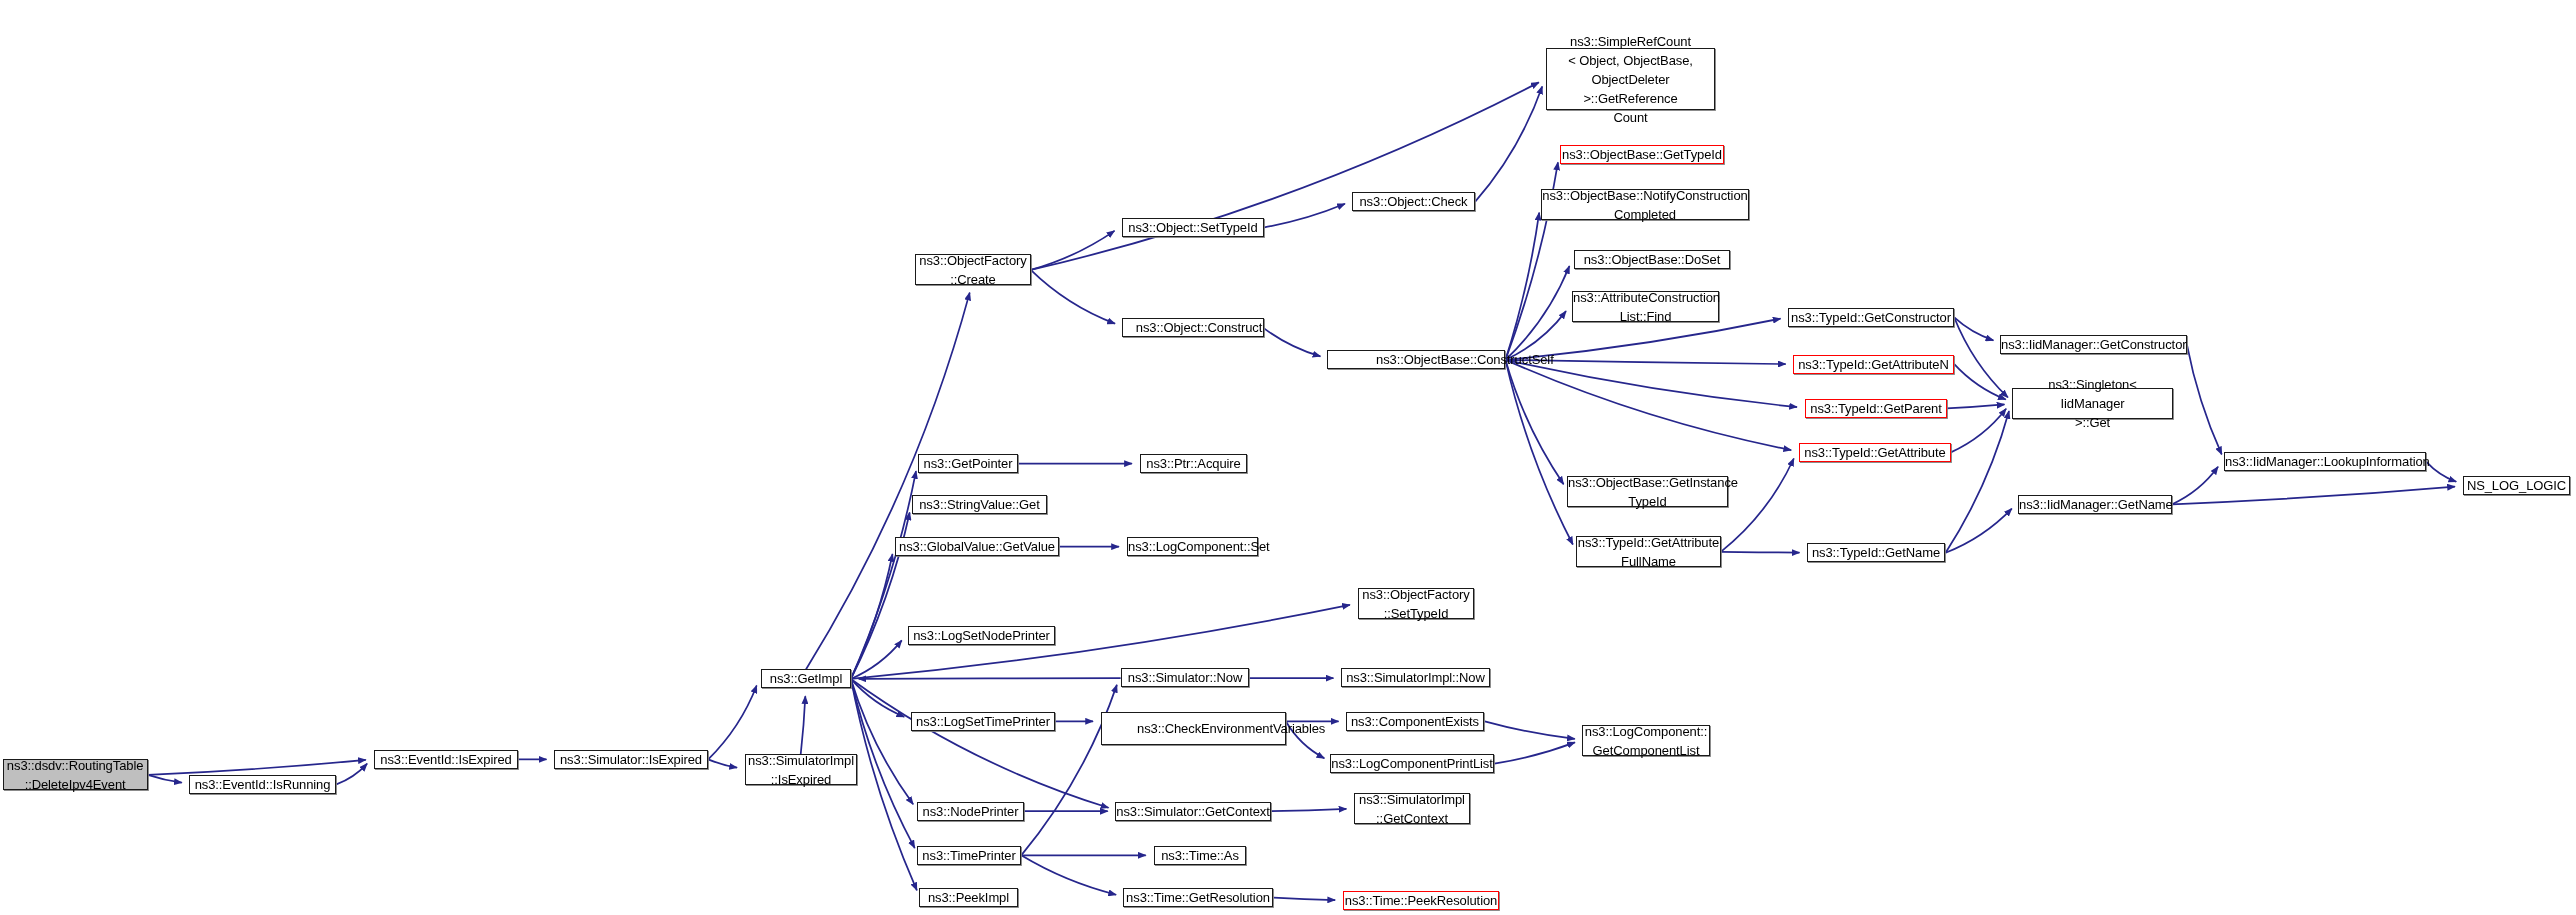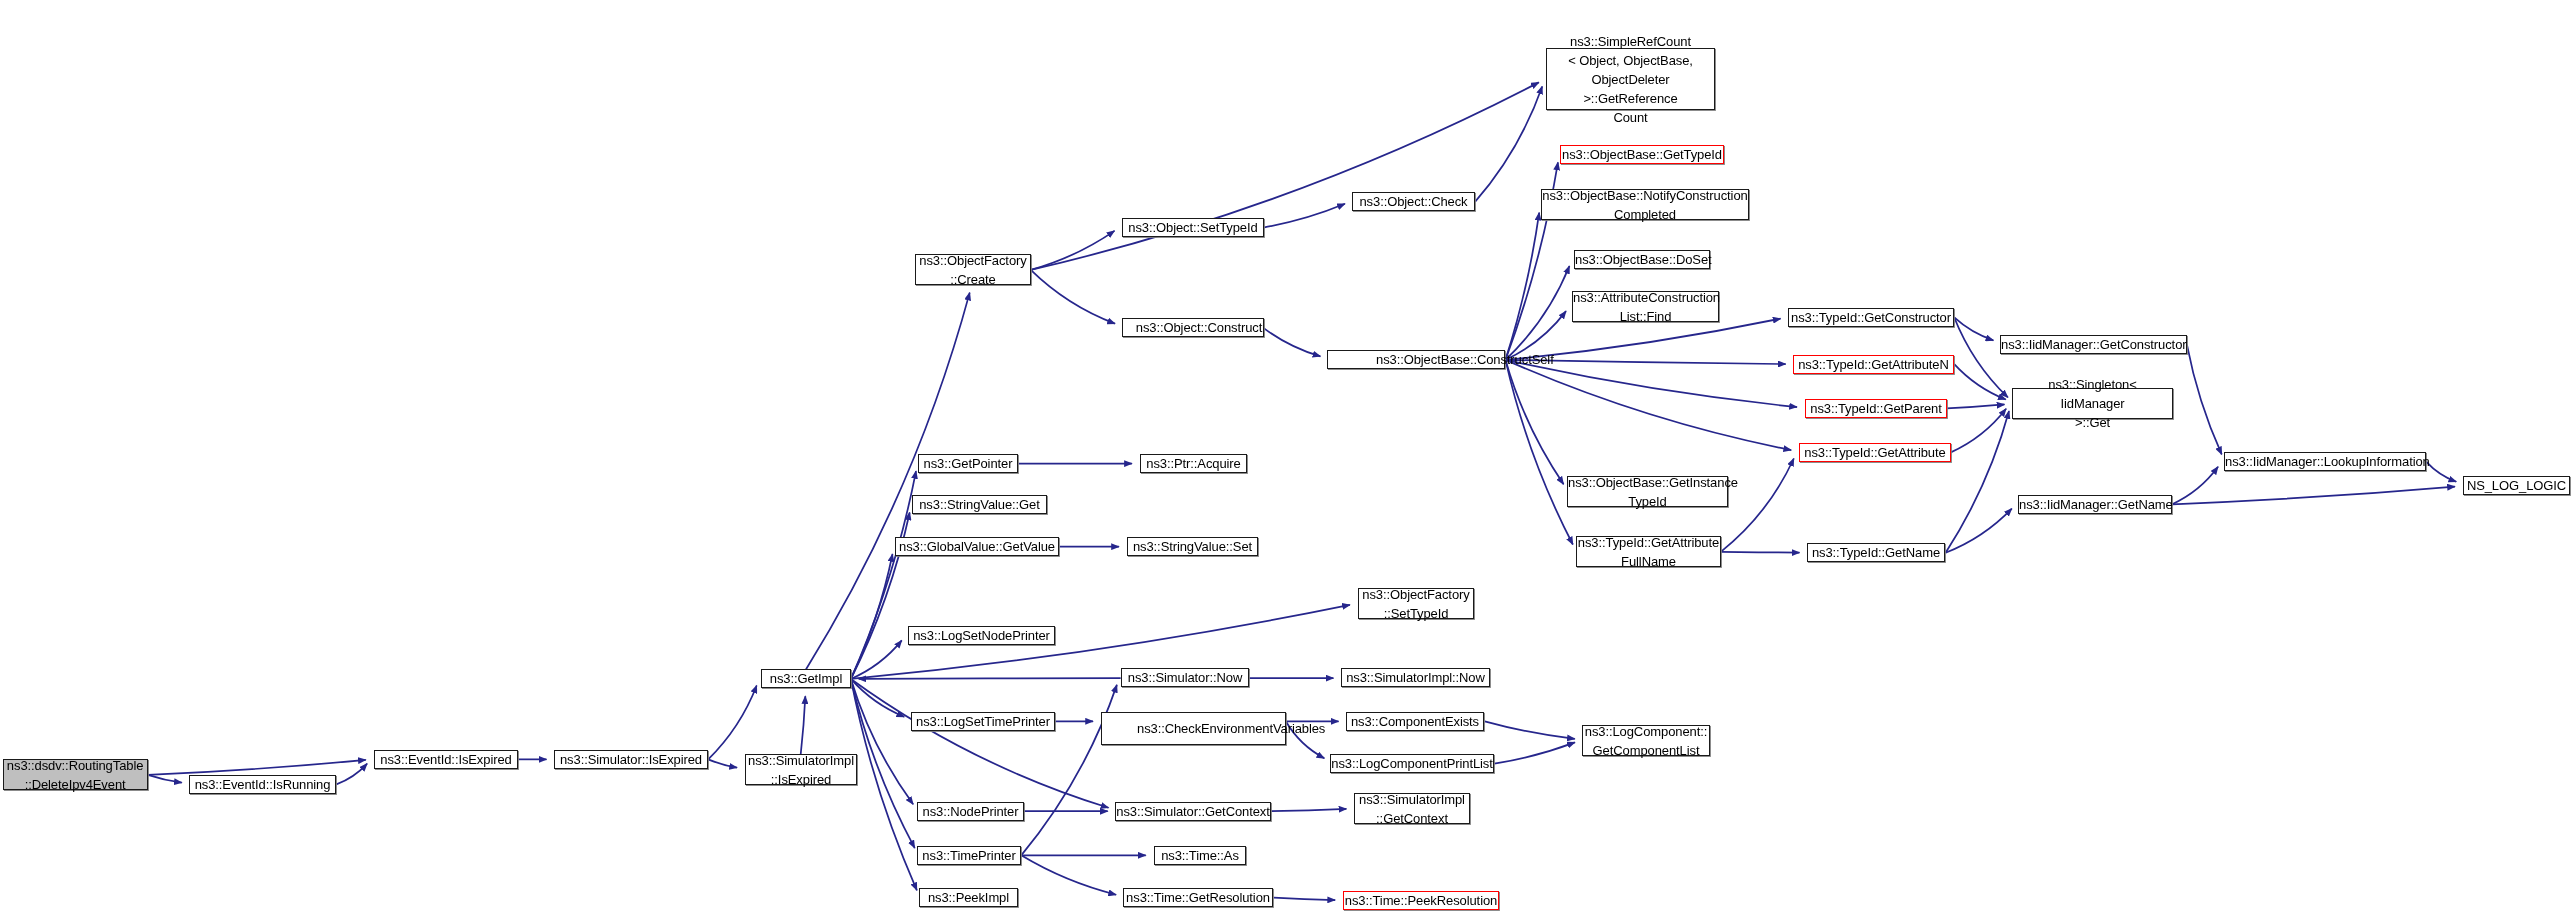--- a/index.html
+++ b/index.html
@@ -130,37 +130,37 @@
       <div class="node" style="left: 1330px; top: 754px; width: 164px; height: 19px;"><span class="nlabel">ns3::LogComponentPrintList</span></div>
       <div class="node" style="left: 1354px; top: 793px; width: 116px; height: 31px;"><span class="nlabel">ns3::SimulatorImpl
 ::GetContext</span></div>
       <div class="node red" style="left: 1343px; top: 891px; width: 156px; height: 19px;"><span class="nlabel">ns3::Time::PeekResolution</span></div>
       <div class="node" style="left: 1582px; top: 725px; width: 128px; height: 31px;"><span class="nlabel">ns3::LogComponent::
 GetComponentList</span></div>
       <div class="node" style="left: 918px; top: 454px; width: 100px; height: 19px;"><span class="nlabel">ns3::GetPointer</span></div>
       <div class="node" style="left: 1140px; top: 454px; width: 107px; height: 19px;"><span class="nlabel">ns3::Ptr::Acquire</span></div>
       <div class="node" style="left: 912px; top: 495px; width: 135px; height: 19px;"><span class="nlabel">ns3::StringValue::Get</span></div>
       <div class="node" style="left: 895px; top: 537px; width: 164px; height: 19px;"><span class="nlabel">ns3::GlobalValue::GetValue</span></div>
-      <div class="node" style="left: 1127px; top: 537px; width: 131px; height: 19px;"><span class="nlabel">ns3::StringValue::Set</span></div>
+      <div class="node" style="left: 1127px; top: 537px; width: 131px; height: 19px;"><span class="nlabel">ns3::LogComponent::Set</span></div>
       <div class="node" style="left: 1358px; top: 588px; width: 116px; height: 31px;"><span class="nlabel">ns3::ObjectFactory
 ::SetTypeId</span></div>
       <div class="node" style="left: 915px; top: 254px; width: 116px; height: 31px;"><span class="nlabel">ns3::ObjectFactory
 ::Create</span></div>
       <div class="node" style="left: 1122px; top: 218px; width: 142px; height: 19px;"><span class="nlabel">ns3::Object::SetTypeId</span></div>
       <div class="node" style="left: 1122px; top: 318px; width: 142px; height: 19px; padding-left: 12px;"><span class="nlabel">ns3::Object::Construct</span></div>
       <div class="node" style="left: 1352px; top: 192px; width: 123px; height: 19px;"><span class="nlabel">ns3::Object::Check</span></div>
       <div class="node" style="left: 1327px; top: 350px; width: 178px; height: 19px; padding-left: 48px;"><span class="nlabel">ns3::ObjectBase::ConstructSelf</span></div>
       <div class="node" style="left: 1546px; top: 48px; width: 169px; height: 62px;"><span class="nlabel">ns3::SimpleRefCount
 &lt; Object, ObjectBase,
  ObjectDeleter &gt;::GetReference
 Count</span></div>
       <div class="node red" style="left: 1560px; top: 145px; width: 164px; height: 19px;"><span class="nlabel">ns3::ObjectBase::GetTypeId</span></div>
       <div class="node" style="left: 1541px; top: 189px; width: 208px; height: 31px;"><span class="nlabel">ns3::ObjectBase::NotifyConstruction
 Completed</span></div>
-      <div class="node" style="left: 1574px; top: 250px; width: 136px; height: 19px;"><span class="nlabel">ns3::ObjectBase::DoSet</span></div>
+      <div class="node" style="left: 1574px; top: 250px; width: 156px; height: 19px;"><span class="nlabel">ns3::ObjectBase::DoSet</span></div>
       <div class="node" style="left: 1572px; top: 291px; width: 147px; height: 31px;"><span class="nlabel">ns3::AttributeConstruction
 List::Find</span></div>
       <div class="node" style="left: 1567px; top: 476px; width: 161px; height: 31px;"><span class="nlabel">ns3::ObjectBase::GetInstance
 TypeId</span></div>
       <div class="node" style="left: 1576px; top: 536px; width: 145px; height: 31px;"><span class="nlabel">ns3::TypeId::GetAttribute
 FullName</span></div>
       <div class="node" style="left: 1788px; top: 308px; width: 166px; height: 19px;"><span class="nlabel">ns3::TypeId::GetConstructor</span></div>
       <div class="node red" style="left: 1793px; top: 355px; width: 161px; height: 19px;"><span class="nlabel">ns3::TypeId::GetAttributeN</span></div>
       <div class="node red" style="left: 1805px; top: 399px; width: 142px; height: 19px;"><span class="nlabel">ns3::TypeId::GetParent</span></div>
       <div class="node red" style="left: 1799px; top: 443px; width: 152px; height: 19px;"><span class="nlabel">ns3::TypeId::GetAttribute</span></div>

